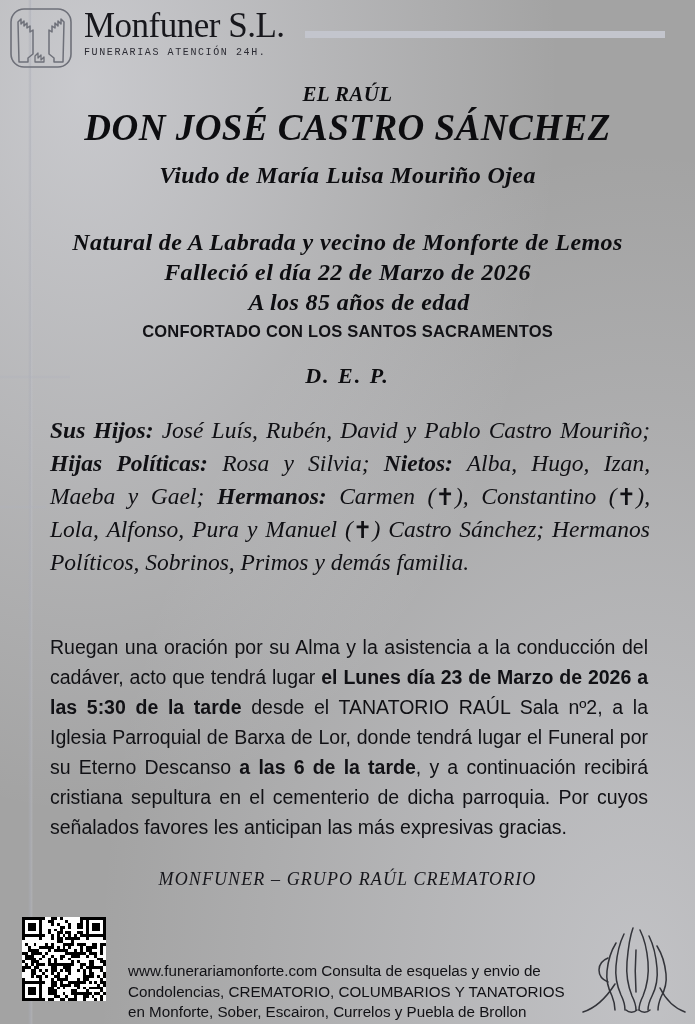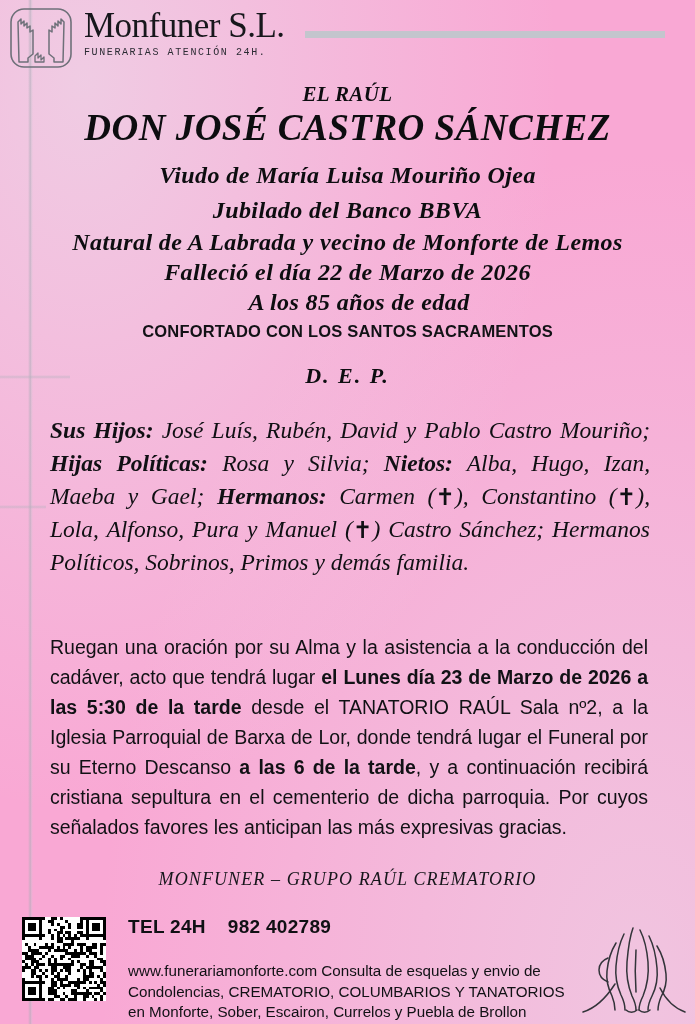--- a/index.html
+++ b/index.html
@@ -4,21 +4,21 @@
 <style>
   html, body {
     margin: 0;
     padding: 0;
     background: #ffffff;
   }
   #sheet {
     position: relative;
     width: 695px;
     height: 1024px;
-    background: #f9a8d4;
+    background: #a3a3a3;
     overflow: hidden;
     font-family: "Liberation Serif", serif;
     color: #0d0d10;
   }
   
   .fold-v {
     position: absolute;
     top: 0;
     bottom: 0;
     width: 5px;
@@ -203,21 +203,20 @@
     <div class="logo-text">
       <div class="logo-name">Monfuner S.L.</div>
       <div class="logo-sub">FUNERARIAS ATENCIÓN 24H.</div>
     </div>
   </div>
   <div class="rule"></div>
 
   <div class="script" id="el-senor">EL RAÚL</div>
   <div class="script" id="deceased-name">DON JOSÉ CASTRO SÁNCHEZ</div>
   <div class="script" id="spouse">Viudo de María Luisa Mouriño Ojea</div>
-  <div class="script" id="occupation">Jubilado del Banco BBVA</div>
   <div class="script" id="origin">Natural de A Labrada y vecino de Monforte de Lemos</div>
   <div class="script" id="death-date">Falleció el día 22 de Marzo de 2026</div>
   <div class="script" id="age">A los 85 años de edad</div>
 
   <div id="sacraments">CONFORTADO CON LOS SANTOS SACRAMENTOS</div>
   <div id="dep">D. E. P.</div>
 
   <div id="family"><b>Sus Hijos:</b><span> José Luís, Rubén, David y Pablo Castro Mouriño; </span><b>Hijas Políticas:</b><span> Rosa y Silvia; </span><b>Nietos:</b><span> Alba, Hugo, Izan, Maeba y Gael; </span><b>Hermanos:</b><span> Carmen (<span class="cross">✝</span>), Constantino (<span class="cross">✝</span>), Lola, Alfonso, Pura y Manuel (<span class="cross">✝</span>) Castro Sánchez; Hermanos Políticos, Sobrinos, Primos y demás familia.</span></div>
 
   <div id="announcement"><span>Ruegan una oración por su Alma y la asistencia a la conducción del cadáver, acto que tendrá lugar </span><b>el Lunes día 23 de Marzo de 2026 a las 5:30 de la tarde</b><span> desde el TANATORIO RAÚL Sala nº2, a la Iglesia Parroquial de Barxa de Lor, donde tendrá lugar el Funeral por su Eterno Descanso </span><b>a las 6 de la tarde</b><span>, y a continuación recibirá cristiana sepultura en el cementerio de dicha parroquia. Por cuyos señalados favores les anticipan las más expresivas gracias.</span></div>
@@ -632,23 +631,20 @@
         <rect x="14" y="28" width="1" height="1"></rect>
         <rect x="16" y="28" width="1" height="1"></rect>
         <rect x="17" y="28" width="1" height="1"></rect>
         <rect x="18" y="28" width="1" height="1"></rect>
         <rect x="21" y="28" width="1" height="1"></rect>
         <rect x="25" y="28" width="1" height="1"></rect>
         <rect x="27" y="28" width="1" height="1"></rect>
       </g>
   </svg>
 
-  <div id="tel-line">
-    <span>TEL 24H</span><span class="num">982 402789</span>
-  </div>
 
   <div id="footer-text"><span>www.funerariamonforte.com  Consulta de esquelas y envio de Condolencias, </span><b>CREMATORIO, COLUMBARIOS Y TANATORIOS</b><span> en Monforte, Sober, Escairon, Currelos y Puebla de Brollon</span></div>
 
   <svg id="hands" viewBox="0 0 112 100">
     <g fill="none" stroke="#33343a" stroke-width="1.5" stroke-linecap="round" stroke-linejoin="round">
       <path d="M55 12 C52 20 50 34 49 46 C48 58 50 70 54 80 C57 86 58 90 58 94"></path>
       <path d="M46 18 C42 26 39 38 38 50 C37 60 39 70 43 79 C46 85 47 90 47 94"></path>
       <path d="M38 27 C33 35 30 45 29 55 C28 64 30 72 34 80 C36 85 37 90 37 94"></path>
       <path d="M30 42 C25 44 21 48 21 54 C21 60 25 64 30 66"></path>
       <path d="M62 14 C66 22 69 34 70 46 C71 58 69 70 65 80 C62 86 61 90 61 94"></path>

